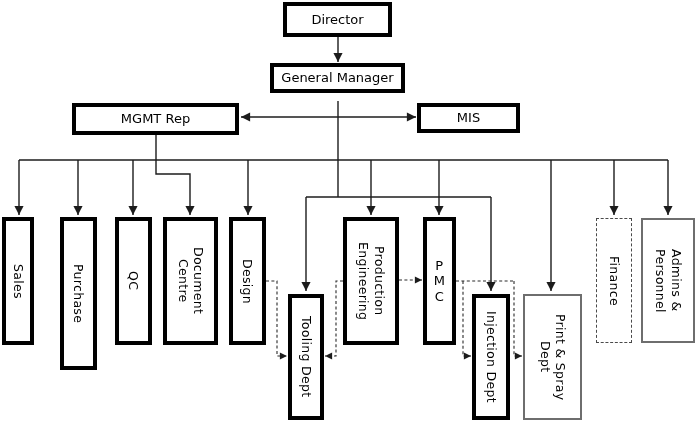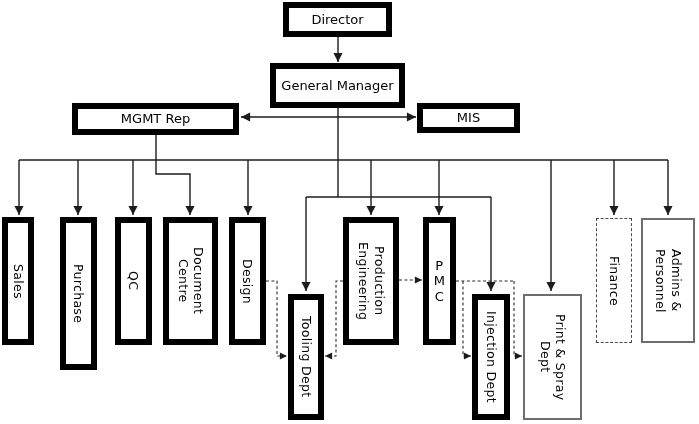--- a/index.html
+++ b/index.html
@@ -3,21 +3,21 @@
 <meta charset="utf-8">
 <title>Org Chart</title>
 <style>
   html,body{margin:0;padding:0;background:#fff;}
   .stage{
     position:relative;width:699px;height:424px;background:#ffffff;overflow:hidden;
     font-family:"DejaVu Sans","Liberation Sans",sans-serif;color:#000;
   }
   .connectors{position:absolute;left:0;top:0;width:699px;height:424px;pointer-events:none;}
   .node{
-    position:absolute;box-sizing:border-box;background:#fff;border:6px solid #000000;
+    position:absolute;box-sizing:border-box;background:#fff;border:4px solid #000000;
     display:flex;align-items:center;justify-content:center;text-align:center;
   }
   .node .label{white-space:pre-line;font-size:13px;line-height:1.2;}
   .vert .label{writing-mode:vertical-rl;font-size:12.5px;line-height:1.25;letter-spacing:.3px;}
   .pmc-lbl{font-size:13px;line-height:1.55;letter-spacing:.5px;}
   .dashedbox{border:1px dashed #4a4a4a;}
   .thick{border:2px solid #6e6e6e;}
   path.c{stroke:#1c1c1c;stroke-width:1.4;fill:none;}
   path.d{stroke:#2a2a2a;stroke-width:1.1;fill:none;stroke-dasharray:3 2.4;}
 </style>
@@ -59,21 +59,21 @@
       <path class="d" d="M456,281 H514"></path>
       <path class="d" d="M463,281 V356 H471" marker-end="url(#ah)"></path>
       <path class="d" d="M514,281 V356 H522" marker-end="url(#ah)"></path>
     </g>
   </svg>
 
   <div class="node" style="left:283px;top:2px;width:109px;height:35px;">
     <span class="label">Director</span>
   </div>
 
-  <div class="node" style="left:270px;top:63px;width:135px;height:45px;align-items:center;">
+  <div class="node" style="left:270px;top:63px;width:135px;height:30px;align-items:center;">
     <span class="label">General Manager</span>
   </div>
 
   <div class="node" style="left:417px;top:103px;width:103px;height:30px;">
     <span class="label">MIS</span>
   </div>
 
   <div class="node" style="left:72px;top:103px;width:167px;height:32px;">
     <span class="label">MGMT Rep</span>
   </div>

